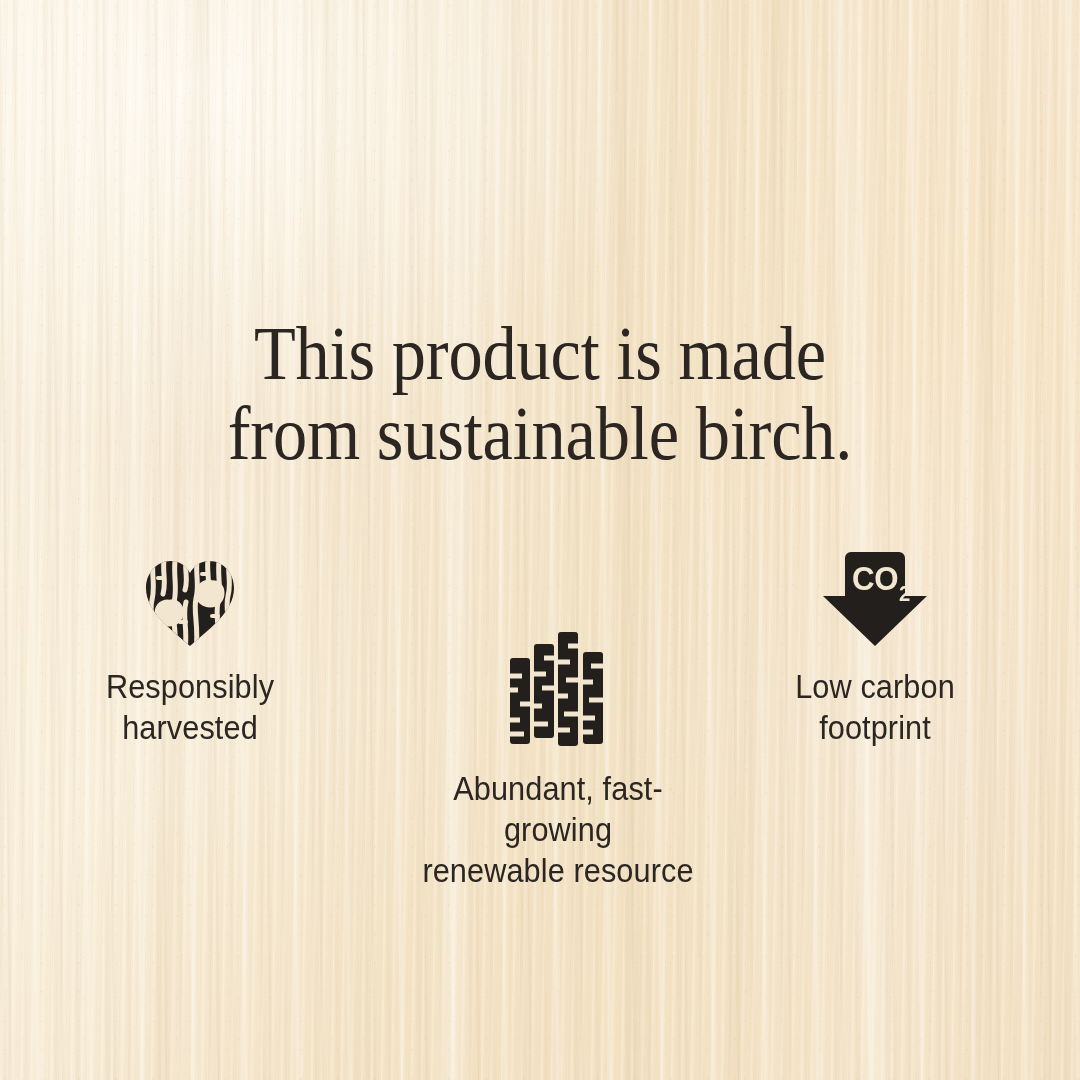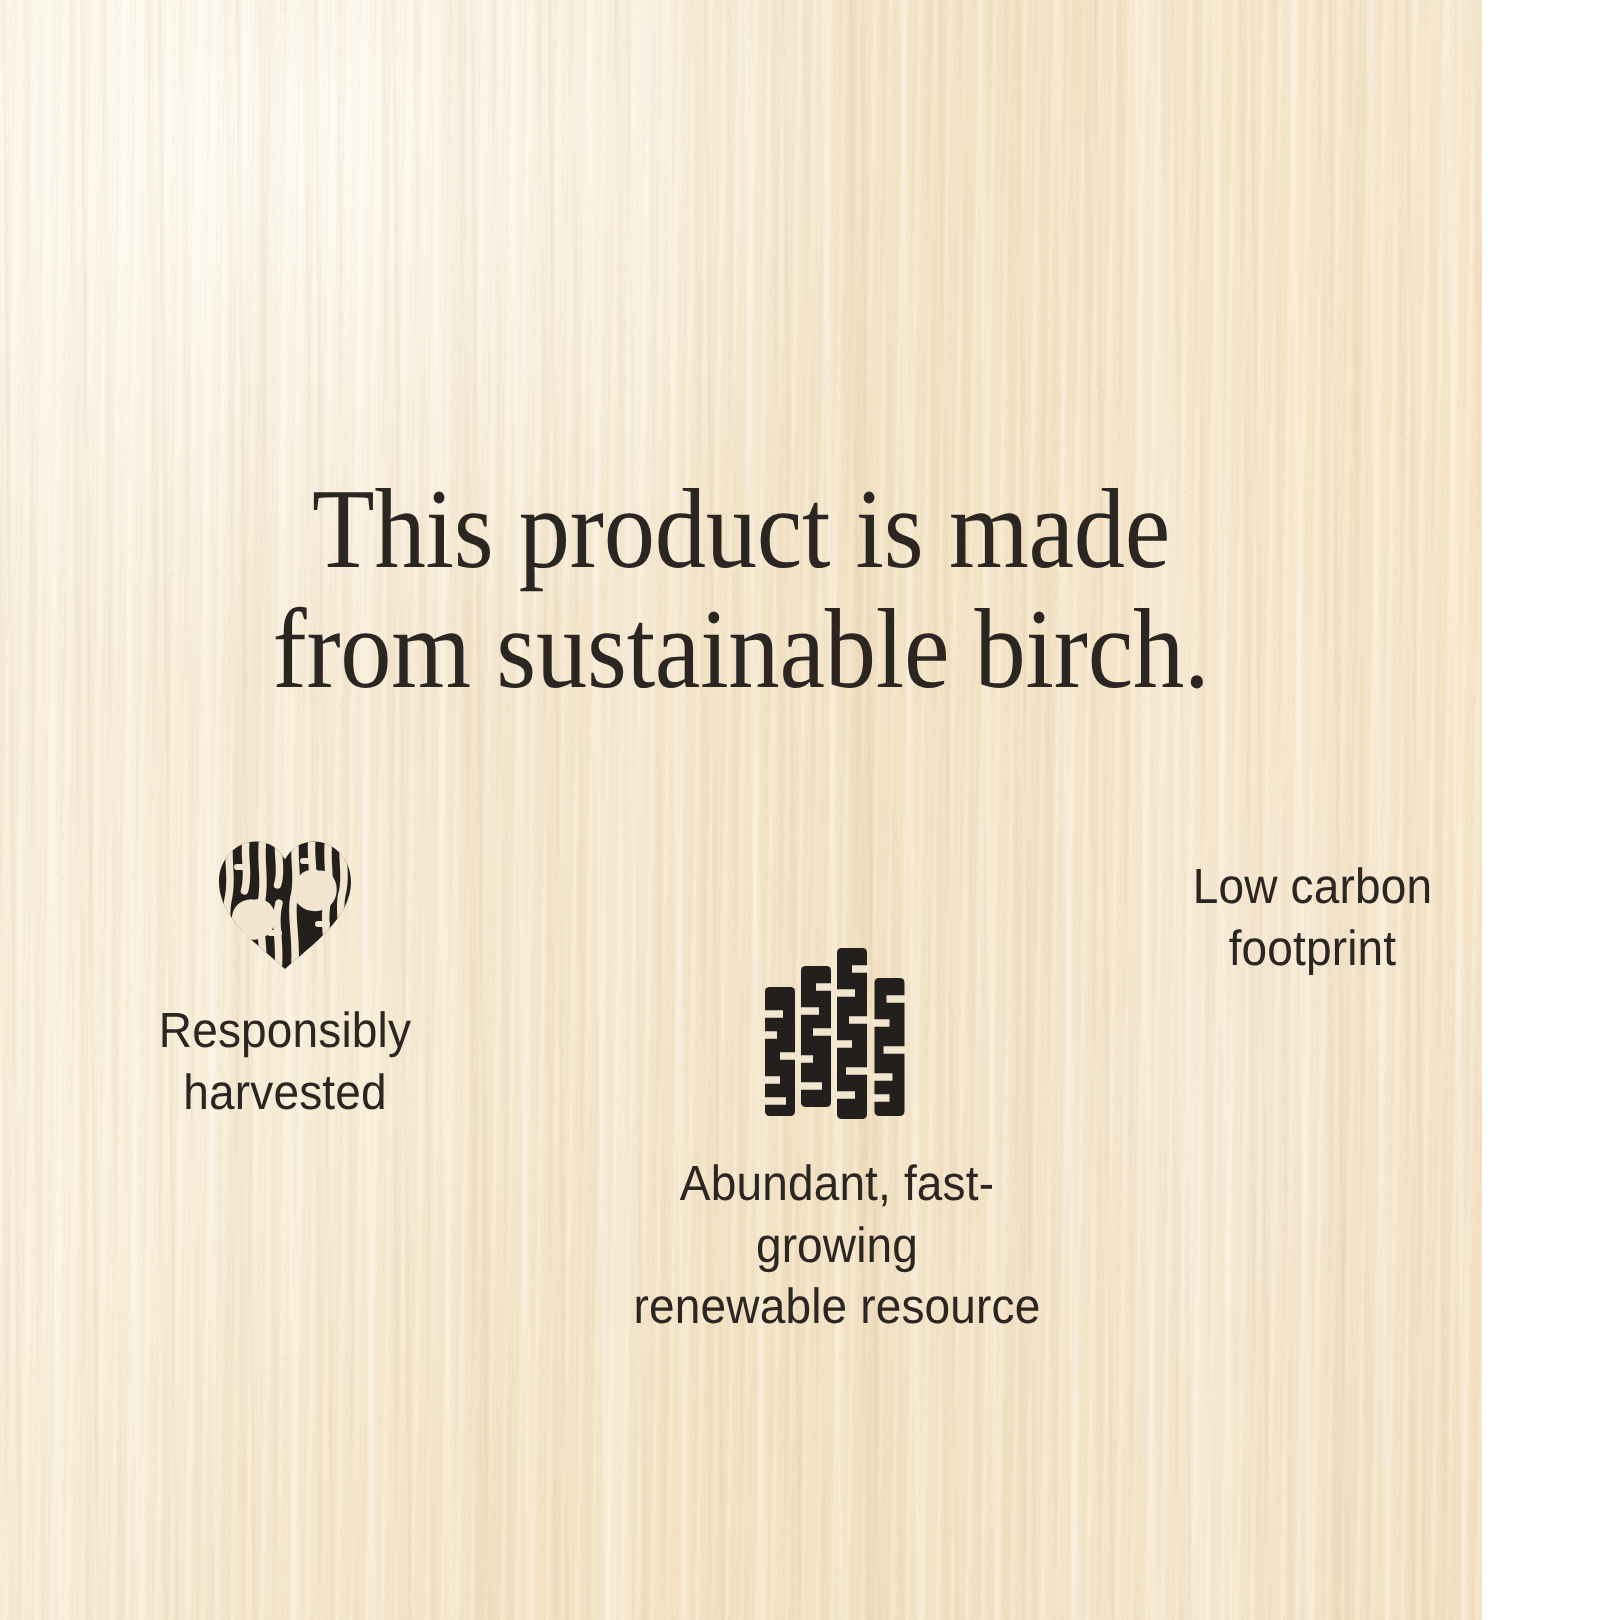--- a/index.html
+++ b/index.html
@@ -4,21 +4,21 @@
 <title>Sustainable Birch Product Graphic</title>
 <style>
   html, body {
     margin: 0;
     padding: 0;
     background: #ffffff;
   }
 
   #canvas {
     position: relative;
-    width: 988px;
+    width: 1080px;
     height: 1080px;
     overflow: hidden;
     background-color: #84cc16;
     font-family: "Liberation Sans", sans-serif;
   }
 
   
   .wood-base {
     position: absolute;
     inset: 0;
@@ -266,18 +266,36 @@
                      C 75 47, 80 42, 80 35
                      C 80 28, 75 24, 70 25" stroke-width="5"></path>
           </g>
         </svg>
       </div>
       <div class="feature-label">Responsibly
 harvested</div>
     </div>
 
     <div class="feature" id="feature-carbon">
+      <div class="feature-icon">
+        <svg width="112" height="96" viewBox="0 0 112 96">
+
+          <path class="ink" d="M32 0
+                   L 80 0
+                   A 6 6 0 0 1 86 6
+                   L 86 44
+                   L 108 44
+                   L 56 94
+                   L 4 44
+                   L 26 44
+                   L 26 6
+                   A 6 6 0 0 1 32 0 Z"></path>
+
+          <text class="knockout" x="32" y="38" font-family="'Liberation Sans', sans-serif" font-size="34" font-weight="700" letter-spacing="-0.5" transform="scale(0.92 1) translate(4 0)">CO</text>
+          <text class="knockout" x="83" y="49" font-family="'Liberation Sans', sans-serif" font-size="22" font-weight="700" transform="scale(0.92 1) translate(4 0)">2</text>
+        </svg>
+      </div>
       <div class="feature-label">Low carbon
 footprint</div>
     </div>
 
   </div>
 </div>
 
 </body></html>

